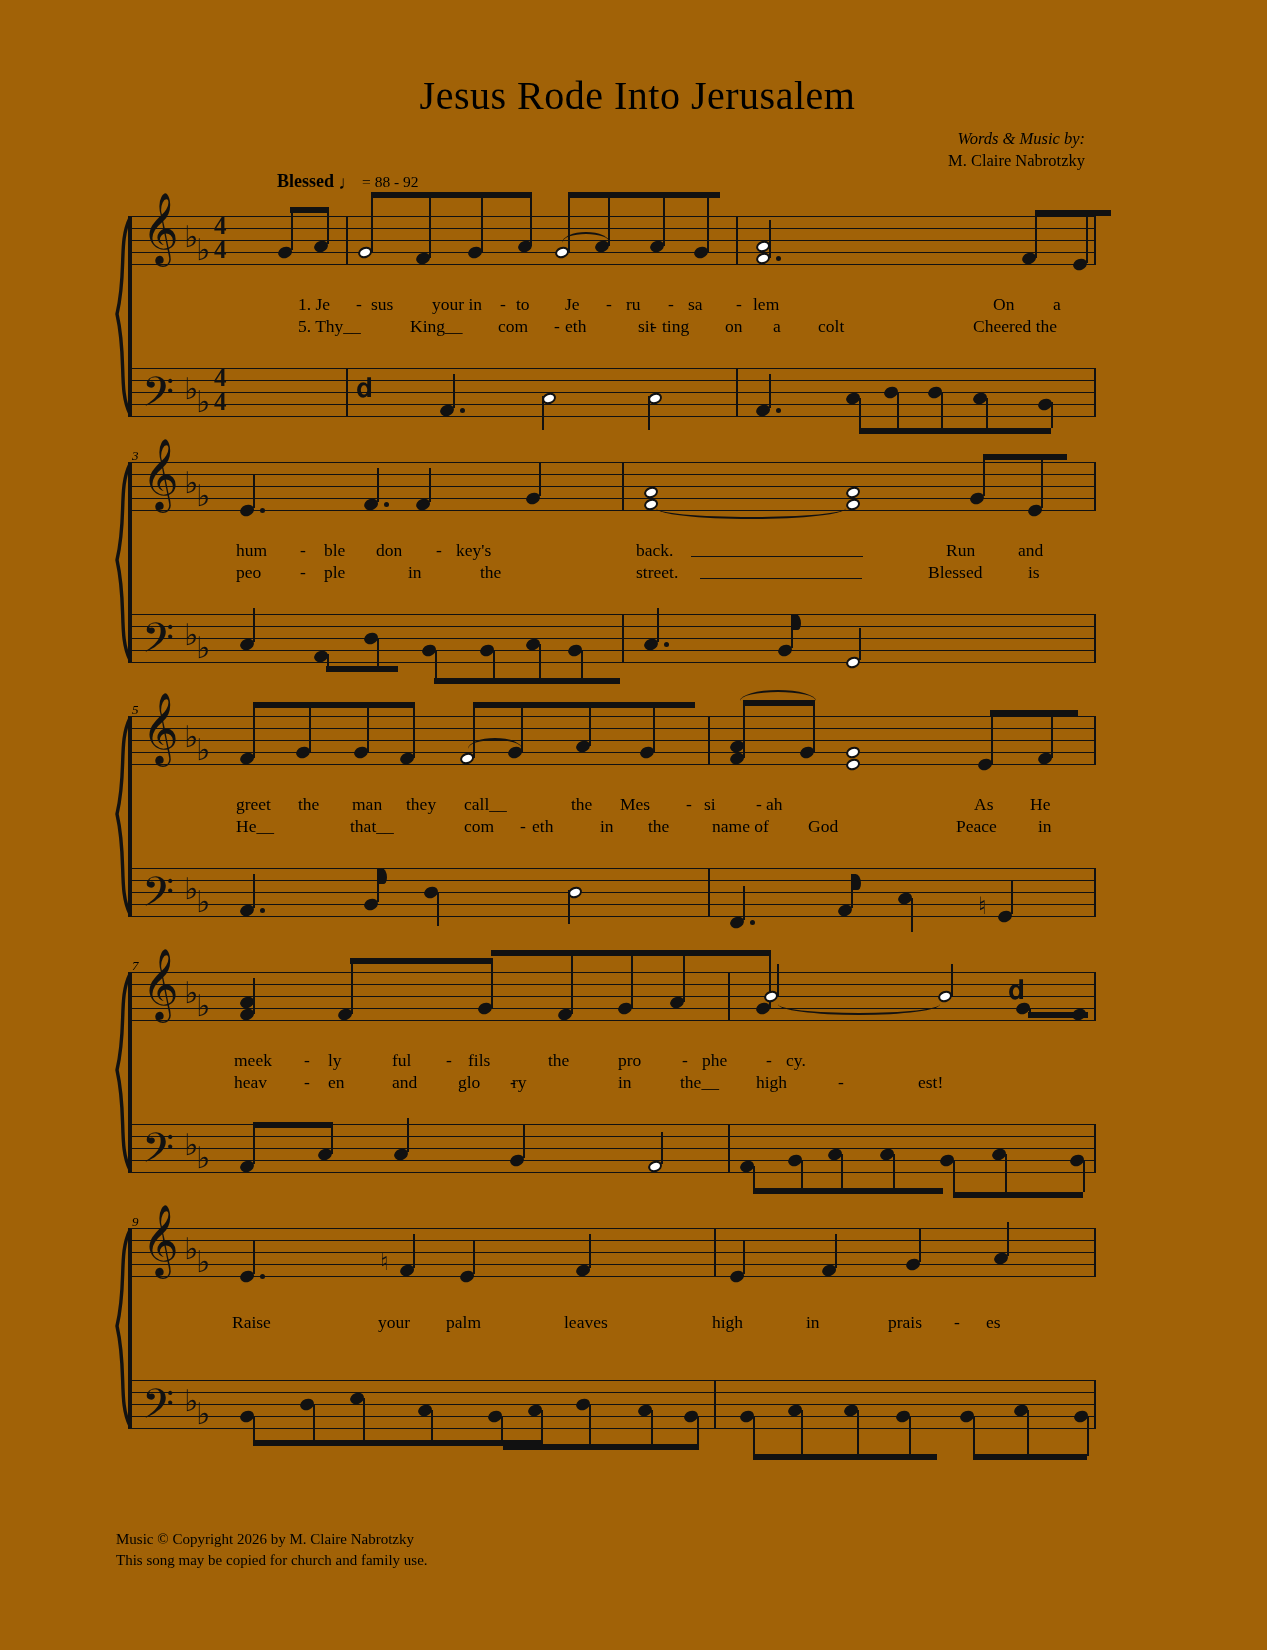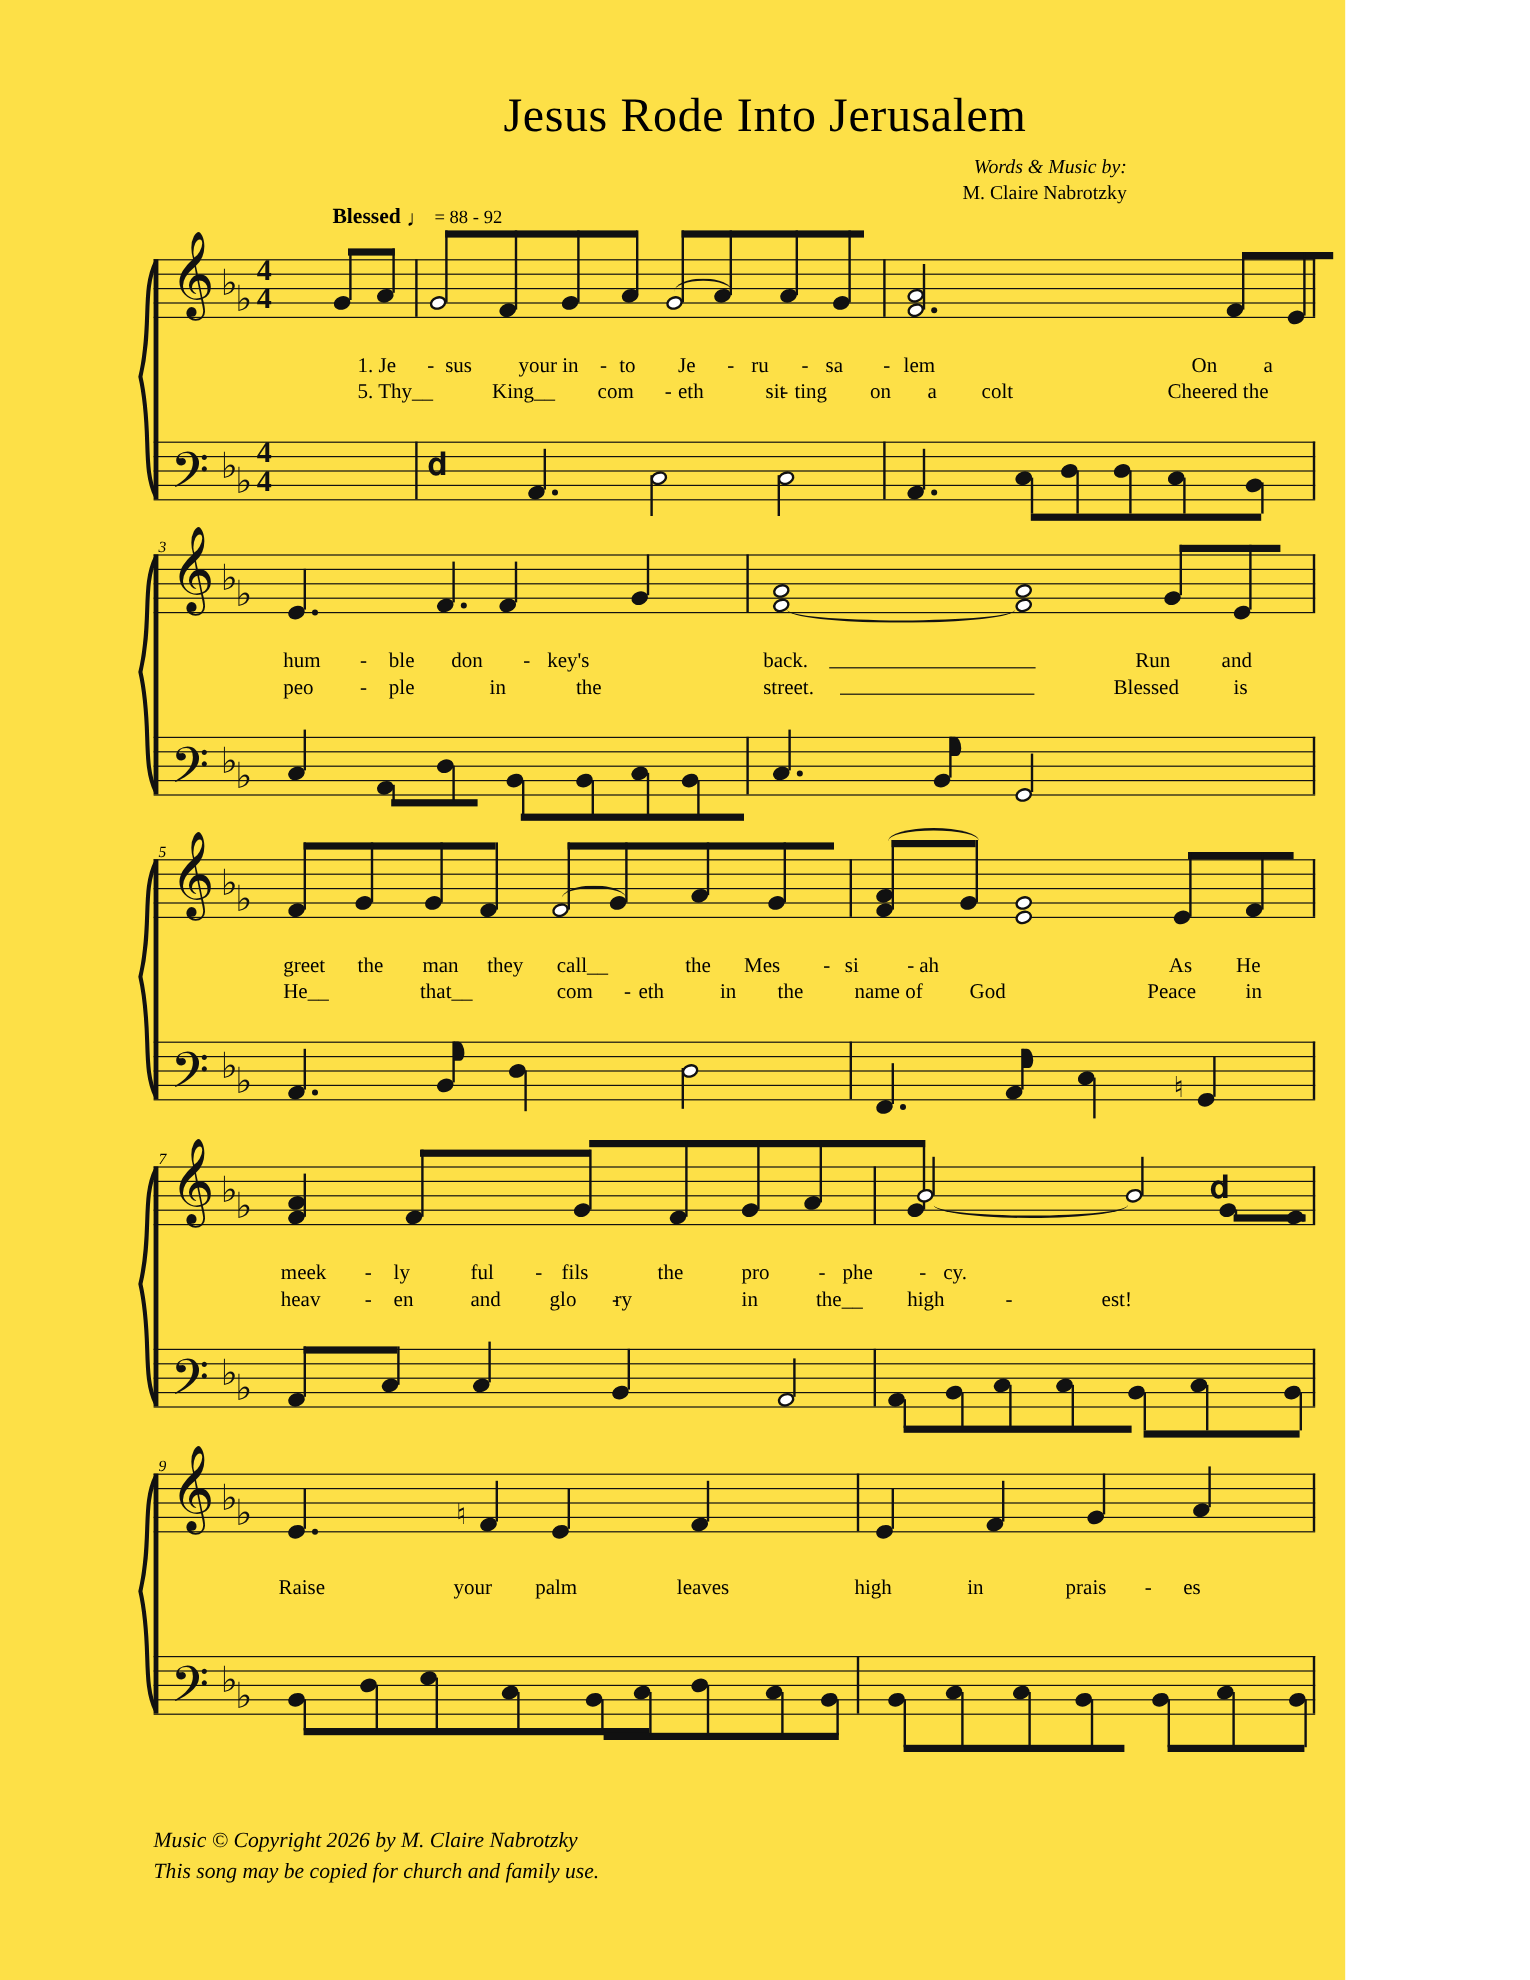--- a/index.html
+++ b/index.html
@@ -2,23 +2,23 @@
 <html><head>
 <meta charset="utf-8">
 <style>
   html, body {
     margin: 0;
     padding: 0;
     background: #ffffff;
   }
   .page {
     position: relative;
-    width: 1121px;
+    width: 1267px;
     height: 1650px;
-    background: #fde047;
+    background: #a16207;
     font-family: "Liberation Serif", serif;
     color: #000000;
     overflow: hidden;
   }
 
   
   .title {
     position: absolute;
     top: 72px;
     left: 0;
@@ -223,24 +223,23 @@
   }
   .ext {
     position: absolute;
     height: 1.4px;
     background: #111;
   }
 
   
   .footer {
     position: absolute;
-    left: 128px;
+    left: 116px;
     bottom: 78px;
-    font-size: 18px;
-    font-style: italic;
+    font-size: 15px;
     line-height: 1.45;
   }
 </style>
 </head>
 <body>
 
 <div class="page">
 
   <div class="title">Jesus Rode Into Jerusalem</div>
 

